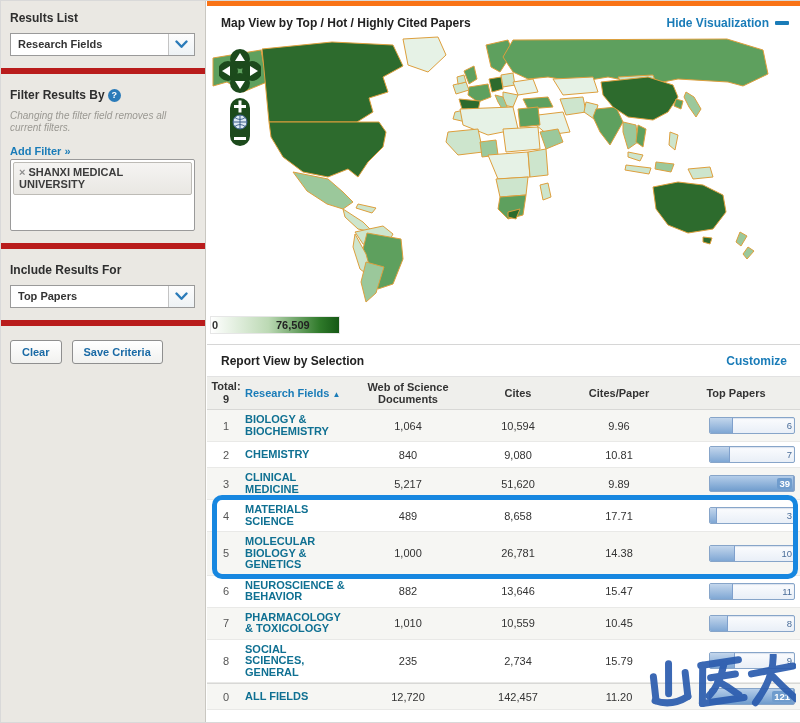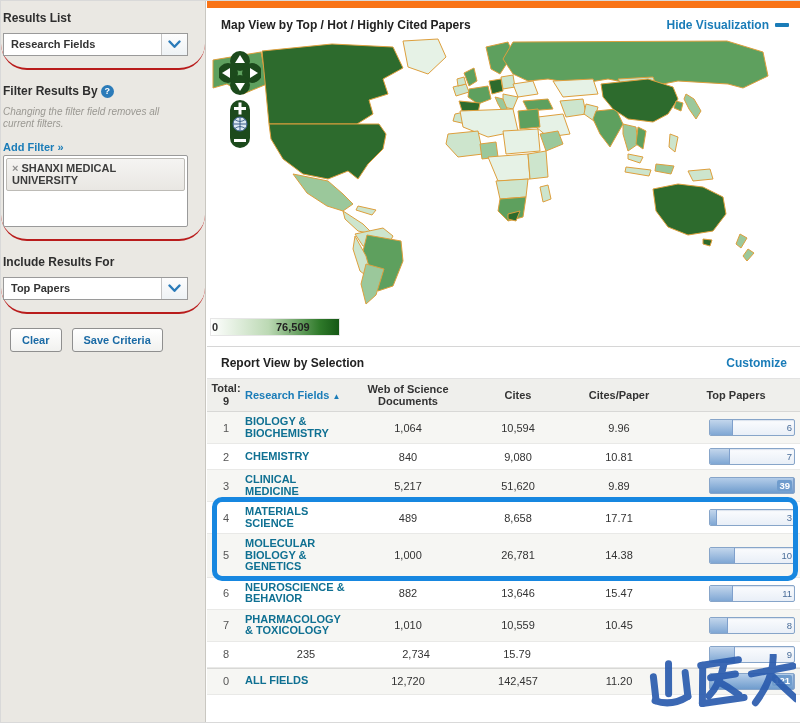--- a/index.html
+++ b/index.html
@@ -1,37 +1,37 @@
 <!DOCTYPE html>
 <html><head>
 <meta charset="utf-8">
 <style>
   * { margin:0; padding:0; box-sizing:border-box; }
   html,body { width:800px; height:723px; background:#fff; font-family:"Liberation Sans", sans-serif; overflow:hidden; }
   .page { position:relative; width:800px; height:723px; border:1px solid #d9d9d9; background:#fff; }
 
   
   .sidebar { position:absolute; left:0; top:0; width:205px; height:100%; background:#eae8e3; border-right:1px solid #c9c7c1; }
-  .sb-section { padding:10px 9px 12px 2px; border-bottom:2px solid #b91c1c;border-radius:26px; }
+  .sb-section { padding:10px 9px 12px 9px; border-bottom:6px solid #b91c1c; }
   .sb-heading { font-size:12px; font-weight:bold; color:#2e2e2e; margin-bottom:8px; }
   .sb-heading .qmark { display:inline-block; width:13px; height:13px; border-radius:50%; background:#2b7bb9; color:#fff; font-size:9px; line-height:13px; text-align:center; vertical-align:1px; margin-left:3px; }
   .dropdown { display:flex; align-items:stretch; background:#fff; border:1px solid #9a9a9a; height:23px; width:185px; cursor:pointer; }
   .dropdown .dd-label { flex:1; font-size:11px; font-weight:bold; color:#333; line-height:21px; padding-left:7px; white-space:nowrap; overflow:hidden; }
   .dropdown .dd-arrow { width:26px; border-left:1px solid #c4c4c4; background:linear-gradient(#fdfdfd,#eef2f5); display:flex; align-items:center; justify-content:center; }
   .sb-note { font-size:10px; font-style:italic; color:#9a9892; line-height:12px; margin-bottom:7px; width:170px; }
   .add-filter { font-size:11px; font-weight:bold; color:#1a7cb8; cursor:pointer; display:inline-block; }
   .filter-box { width:185px; height:72px; background:#fff; border:1px solid #9a9a9a; border-radius:2px; padding:2px; }
   .filter-chip { background:linear-gradient(#f5f4f2,#e9e7e3); border:1px solid #bdbbb6; border-radius:2px; padding:3px 5px 4px 5px; font-size:11px; font-weight:bold; color:#3c3c3c; line-height:12px; cursor:default; }
   .filter-chip .x { color:#8d8d8d; font-weight:bold; margin-right:3px; cursor:pointer; }
   .sb-buttons { padding:14px 9px; display:flex; gap:10px; }
   .btn { background:linear-gradient(#ffffff,#f1f1ef); border:1px solid #8f8f8f; border-radius:3px; font-size:11px; font-weight:bold; color:#1a6aa5; padding:5px 11px; cursor:pointer; }
 
   
   .main { position:absolute; left:206px; top:0; width:594px; height:100%; background:#fff; }
-  .map-header { display:flex; justify-content:space-between; align-items:flex-start; padding:10px 12px 6px 14px; border-top:7px solid #f97316; }
+  .map-header { display:flex; justify-content:space-between; align-items:flex-start; padding:10px 12px 6px 14px; border-top:5px solid #f97316; }
   .map-title { font-size:12px; font-weight:bold; color:#222; }
   .hide-link { font-size:12px; font-weight:bold; color:#1a7cb8; cursor:pointer; display:flex; align-items:center; gap:6px; }
   .minus-glyph { display:inline-block; width:14px; height:4px; background:#1a7cb8; border-radius:1px; }
 
   .map-area { position:relative; width:100%; height:272px; background:#fff; }
   .map-area svg.world { position:absolute; left:0; top:0; }
   .map-ctrl { position:absolute; left:12px; top:12px; }
   .legend { position:relative; margin:6px 0 0 3px; width:190px; height:22px; }
   .legend-bar { position:absolute; left:0; top:2px; width:130px; height:18px; background:linear-gradient(to right,#ffffff,#bcd9b4 45%,#2f7a2a 85%,#155815); border:1px solid #e6e6e6; }
   .legend-min { position:absolute; left:2px; top:5px; font-size:11px; font-weight:bold; color:#333; }
@@ -343,20 +343,21 @@
           <div class="col-cpp">10.45</div>
           <div class="col-top bar-wrap">
             <div class="bar">
               <div class="bar-fill" style="width:22%"></div>
               <span class="bar-num">8</span>
             </div>
           </div>
         </div>
         <div class="row">
           <div class="col-num">8</div>
+          <div class="col-field">SOCIAL SCIENCES, GENERAL</div>
           <div class="col-docs">235</div>
           <div class="col-cites">2,734</div>
           <div class="col-cpp">15.79</div>
           <div class="col-top bar-wrap">
             <div class="bar">
               <div class="bar-fill" style="width:30%"></div>
               <span class="bar-num">9</span>
             </div>
           </div>
         </div>

